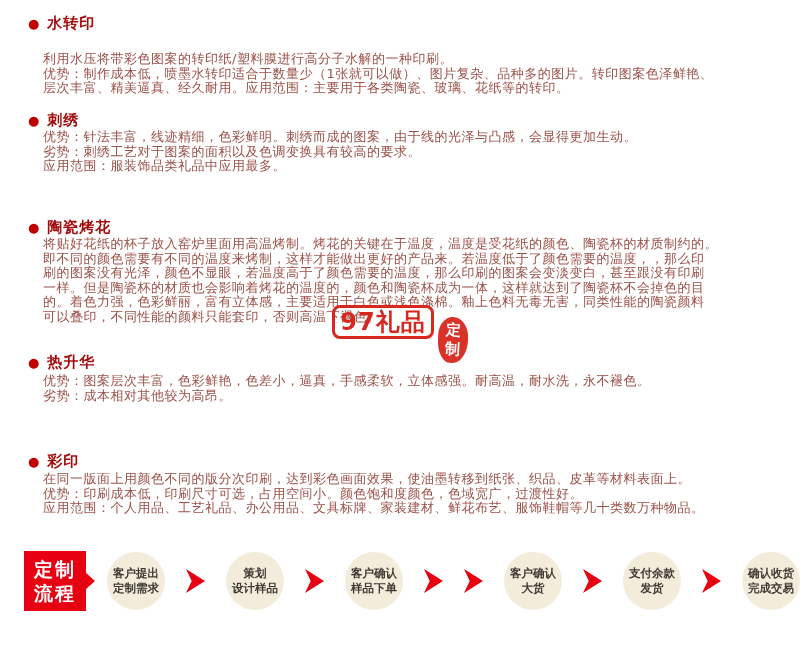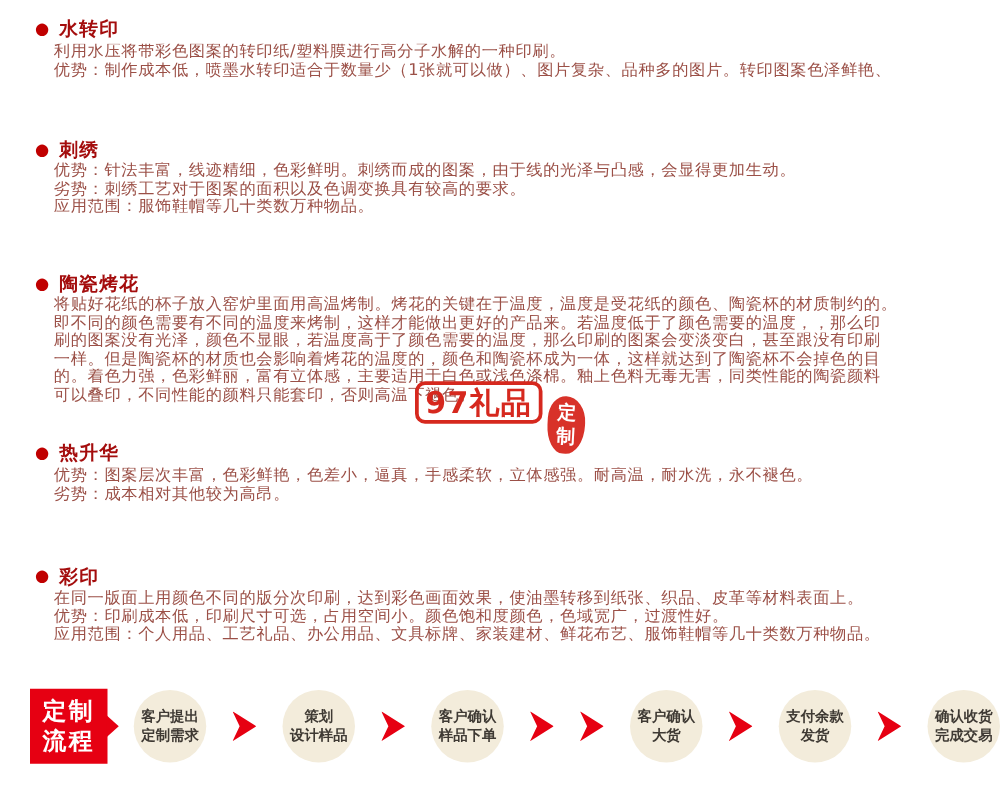--- a/index.html
+++ b/index.html
@@ -96,35 +96,36 @@
   }
 </style>
 </head>
 <body>
 
 <div class="section">
   <div class="sec-title" style="top:14px">
     <span class="bullet">●</span>
     <span>水转印</span>
   </div>
-  <div class="sec-body" style="top:35px">
+  <div class="sec-body" style="top:52px">
     <div class="body-line">利用水压将带彩色图案的转印纸/塑料膜进行高分子水解的一种印刷。</div>
     <div class="body-line">优势：制作成本低，喷墨水转印适合于数量少（1张就可以做）、图片复杂、品种多的图片。转印图案色泽鲜艳、</div>
+    <div class="body-line">层次丰富、精美逼真、经久耐用。应用范围：主要用于各类陶瓷、玻璃、花纸等的转印。</div>
   </div>
 </div>
 
 <div class="section">
   <div class="sec-title" style="top:111px">
     <span class="bullet">●</span>
     <span>刺绣</span>
   </div>
   <div class="sec-body" style="top:130px">
     <div class="body-line">优势：针法丰富，线迹精细，色彩鲜明。刺绣而成的图案，由于线的光泽与凸感，会显得更加生动。</div>
     <div class="body-line">劣势：刺绣工艺对于图案的面积以及色调变换具有较高的要求。</div>
-    <div class="body-line">应用范围：服饰鞋帽等几十类数万种物品。</div>
+    <div class="body-line">应用范围：服装饰品类礼品中应用最多。</div>
   </div>
 </div>
 
 <div class="section">
   <div class="sec-title" style="top:218px">
     <span class="bullet">●</span>
     <span>陶瓷烤花</span>
   </div>
   <div class="sec-body" style="top:237px">
     <div class="body-line">将贴好花纸的杯子放入窑炉里面用高温烤制。烤花的关键在于温度，温度是受花纸的颜色、陶瓷杯的材质制约的。</div>

